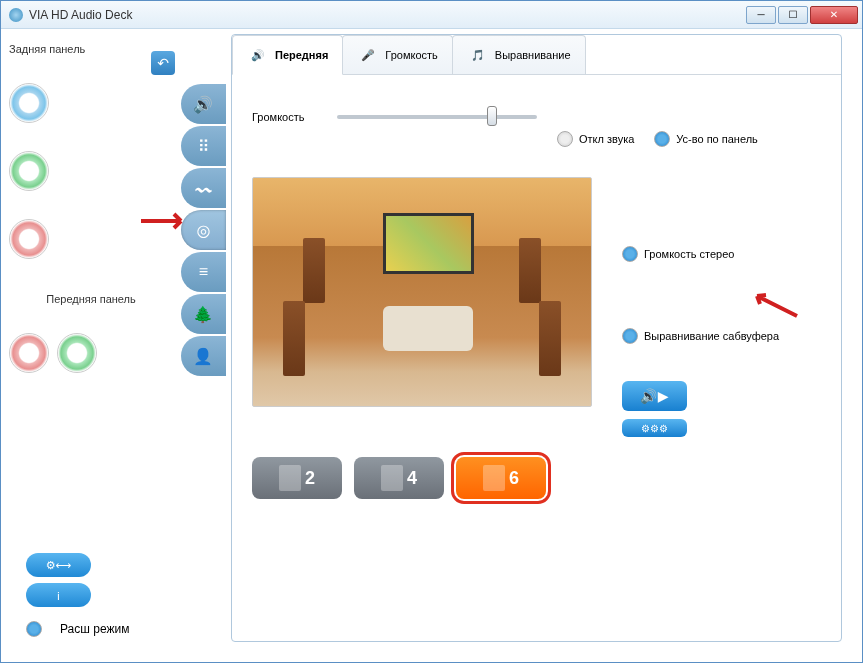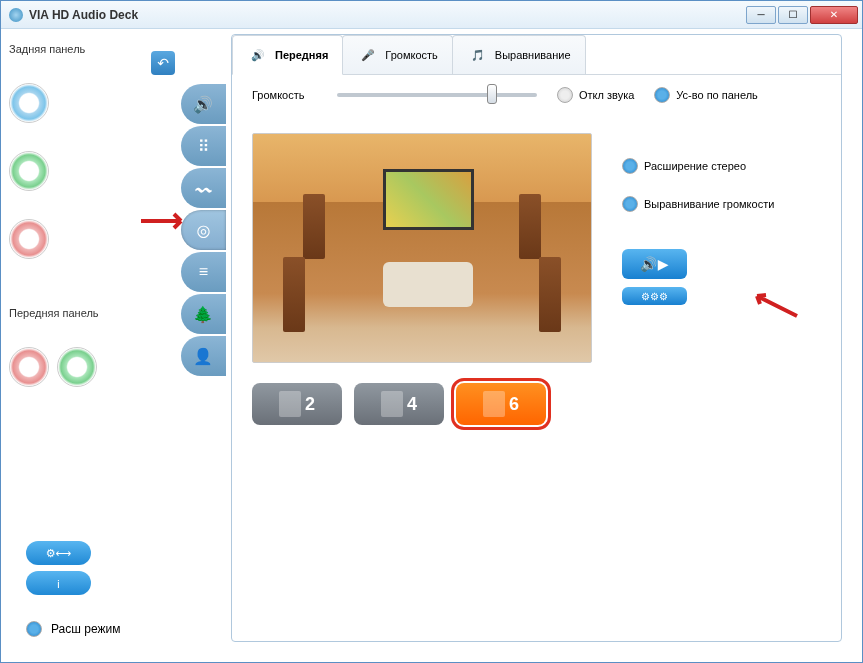--- a/index.html
+++ b/index.html
@@ -17,21 +17,21 @@
       height: 28px; display: flex; align-items: center;
       background: linear-gradient(#f5fafd, #e2eef8);
       border-bottom: 1px solid #c4d9ea;
       padding: 0 4px 0 8px;
     }
     .title-icon {
       width: 14px; height: 14px; margin-right: 6px;
       background: radial-gradient(circle, #a3d4f0, #3b8fc2);
       border-radius: 50%;
     }
-    .title-text { flex: 1; font-size: 12px; color: #333; font-weight: bold; }
+    .title-text { flex: 1; font-size: 12px; color: #333; }
     .win-controls { display: flex; gap: 2px; }
     .win-btn {
       width: 30px; height: 18px;
       border: 1px solid #7da5cc;
       border-radius: 2px;
       display: flex; align-items: center; justify-content: center;
       font-size: 10px; cursor: pointer;
       background: linear-gradient(#f0f6fb, #d0e2f0);
     }
     .win-btn.close { background: linear-gradient(#f08585, #d04040); color: #fff; border-color: #a03030; width: 48px; }
@@ -77,21 +77,21 @@
     .bottom-left {
       position: absolute; left: 25px; bottom: 25px;
       display: flex; flex-direction: column; gap: 6px;
     }
     .pill-btn {
       width: 65px; height: 24px; border-radius: 12px;
       background: linear-gradient(#58b5f0, #2089d5);
       display: flex; align-items: center; justify-content: center;
       color: #fff; cursor: pointer; font-size: 11px;
     }
-    .expand-row { display: flex; align-items: center; gap: 9px; margin-top: 20px; }
+    .expand-row { display: flex; align-items: center; gap: 18px; margin-top: 8px; }
     .radio-dot {
       width: 16px; height: 16px; border-radius: 50%;
       background: radial-gradient(circle, #5ab0e8 40%, #2080c8);
       border: 1px solid #aaa;
     }
     .radio-dot.off { background: radial-gradient(circle, #eee 40%, #ccc); }
     
     .main-content {
       flex: 1; padding: 5px 20px 20px 5px;
       display: flex; flex-direction: column;
@@ -118,21 +118,21 @@
     .vol-label { font-size: 11px; width: 65px; }
     .slider-track {
       width: 200px; height: 4px; background: #c0c8d0; border-radius: 2px;
       position: relative; cursor: pointer;
     }
     .slider-thumb {
       position: absolute; left: 75%; top: -9px;
       width: 10px; height: 20px; background: linear-gradient(#fff, #d5dde5);
       border: 1px solid #888; border-radius: 3px;
     }
-    .opt { display: flex; align-items: center; gap: 6px; font-size: 11px; }
+    .opt { display: flex; align-items: center; gap: 6px; font-size: 11px; margin-top: 44px; }
     
     .middle { display: flex; gap: 30px; }
     .room-pic {
       width: 340px; height: 230px; border: 1px solid #ccc; border-radius: 2px;
       background: linear-gradient(#e8b56a 0%, #d89850 30%, #b87838 30%, #c88a50 70%, #d8b890 85%, #e0c8a8 100%);
       position: relative; overflow: hidden;
     }
     .room-pic::before {
       content: ''; position: absolute; left: 130px; top: 35px;
       width: 85px; height: 55px; background: linear-gradient(45deg, #e8d050, #a8c860, #d8a040);
@@ -194,21 +194,21 @@
       <div class="panel-label">Задняя панель</div>
       <div class="jack-row">
           <div class="audio-jack blue"></div>
         </div>
       <div class="jack-row">
           <div class="audio-jack green"></div>
         </div>
       <div class="jack-row">
           <div class="audio-jack pink"></div>
         </div>
-      <div class="panel-label" style="margin-top:20px;">Передняя панель</div>
+      <div class="panel-label" style="margin-top:6px;text-align:center;">Передняя панель</div>
       <div class="jack-row">
         <div class="audio-jack pink"></div>
         <div class="audio-jack green"></div>
       </div>
       <div class="reset-btn">↶</div>
     </div>
 
     <div class="sidebar-icons">
       <div class="side-icon">🔊</div>
       <div class="side-icon">⠿</div>
@@ -256,25 +256,25 @@
             <div class="room-pic">
               <div class="spk l"></div>
               <div class="spk r"></div>
               <div class="spk fl"></div>
               <div class="spk fr"></div>
               <div class="couch"></div>
             </div>
             <div class="options-col">
               <div class="opt">
                 <div class="radio-dot"></div>
-                <span>Расширение стерео</span>
+                <span>Громкость стерео</span>
               </div>
               <div class="opt">
                 <div class="radio-dot"></div>
-                <span>Выравнивание громкости</span>
+                <span>Выравнивание сабвуфера</span>
               </div>
               <div class="action-btns">
                 <div class="act-btn">🔊▶</div>
                 <div class="act-btn sm">⚙⚙⚙</div>
               </div>
             </div>
           </div>
 
           <div class="spk-configs">
             <div class="cfg-btn">

